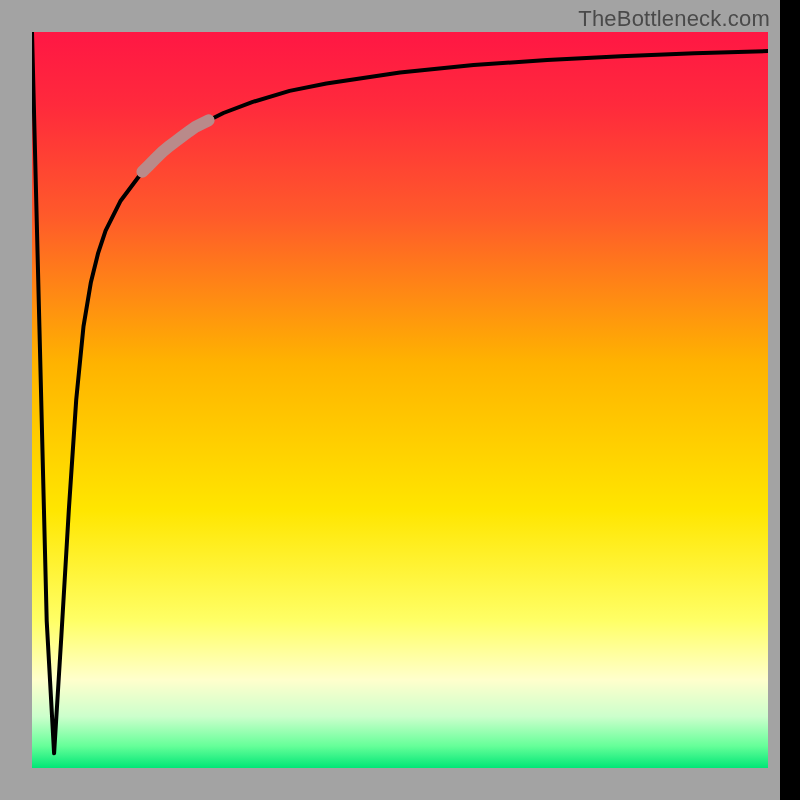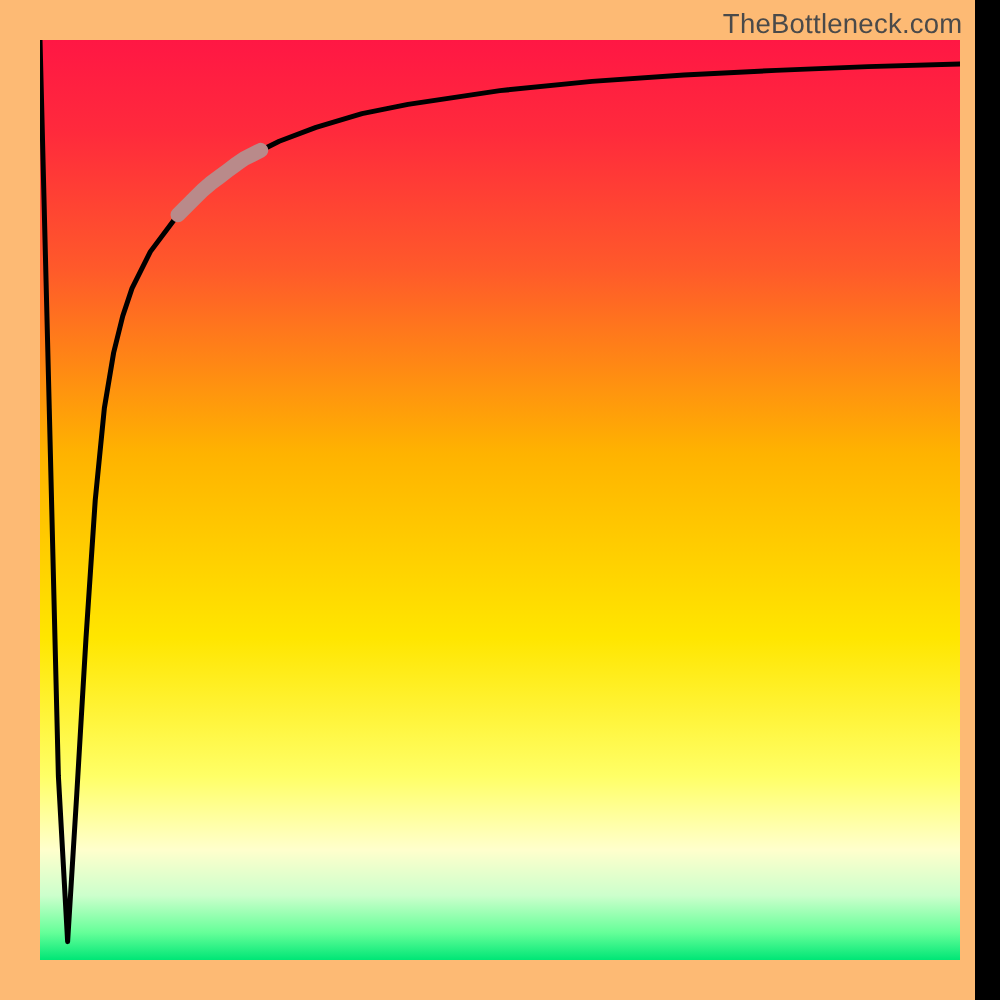--- a/index.html
+++ b/index.html
@@ -9,21 +9,21 @@
     height: 800px;
     background: #000;
     font-family: Arial, Helvetica, sans-serif;
   }
   .frame {
     position: absolute;
     left: 0;
     top: 0;
     width: 780px;
     height: 800px;
-    background: #fdba74;
+    background: #a3a3a3;
   }
   .plot {
     position: absolute;
     left: 32px;
     top: 32px;
     width: 736px;
     height: 736px;
     overflow: hidden;
   }
   .gradient {

